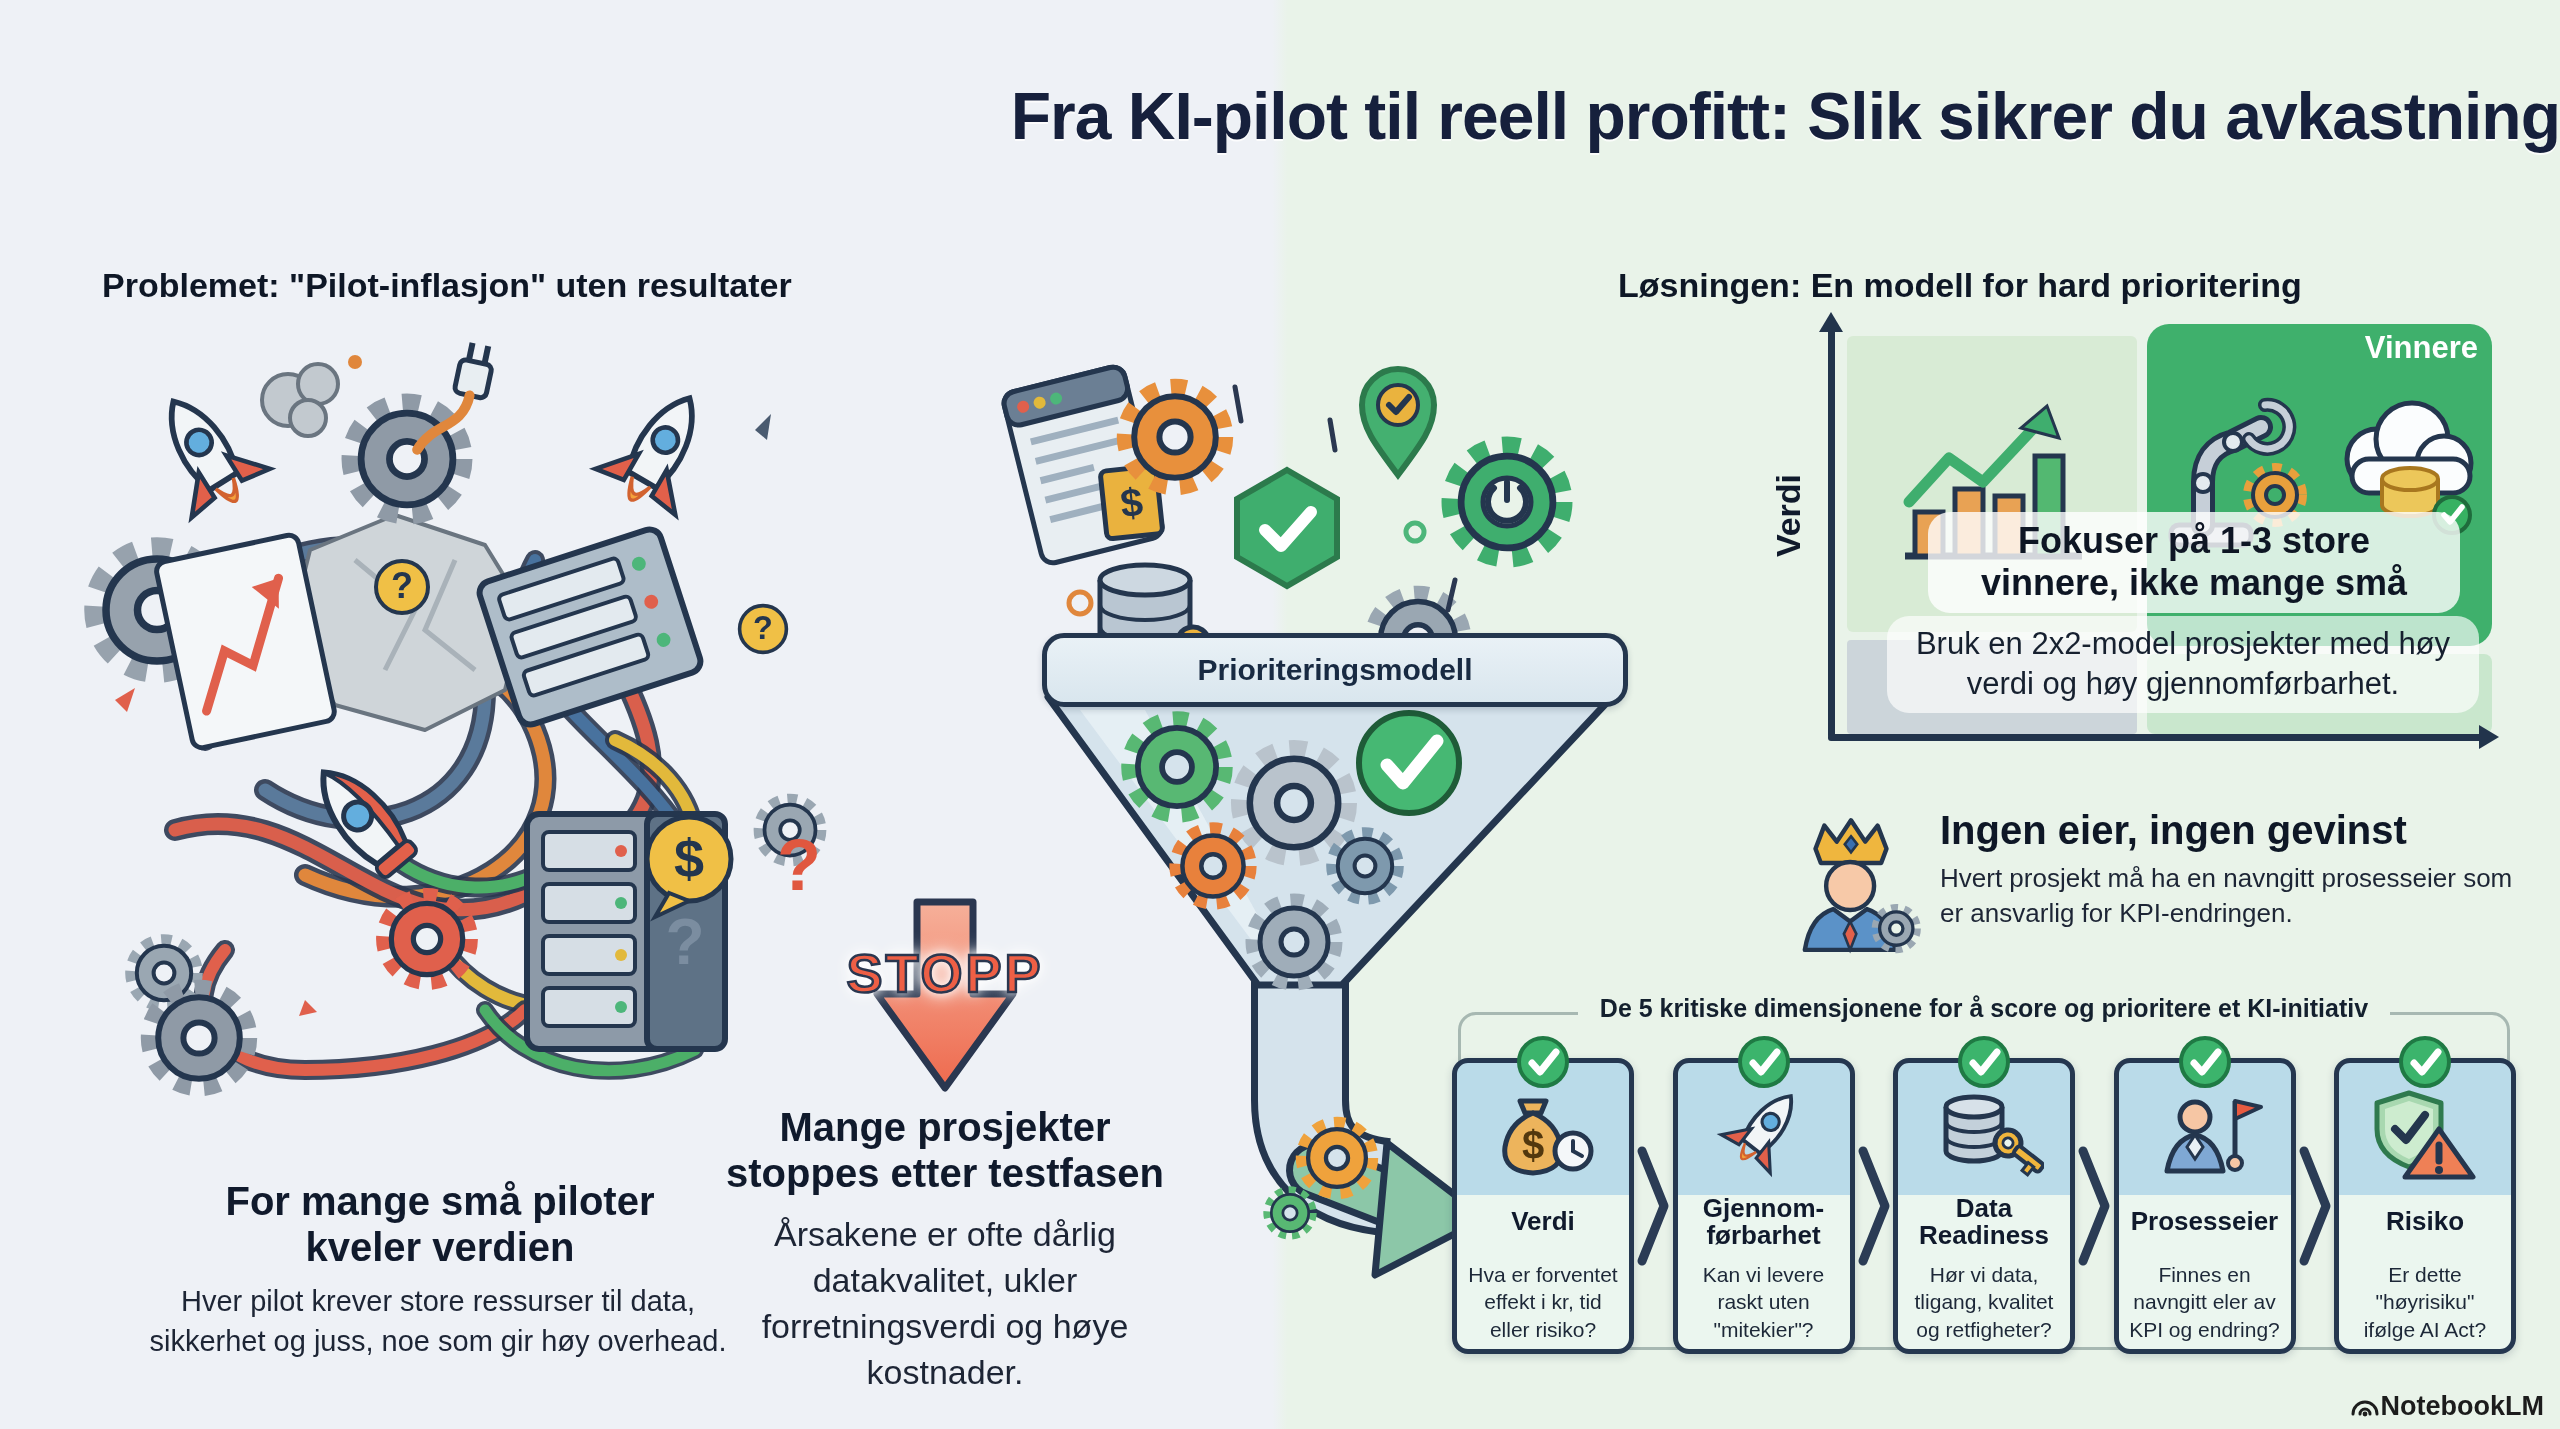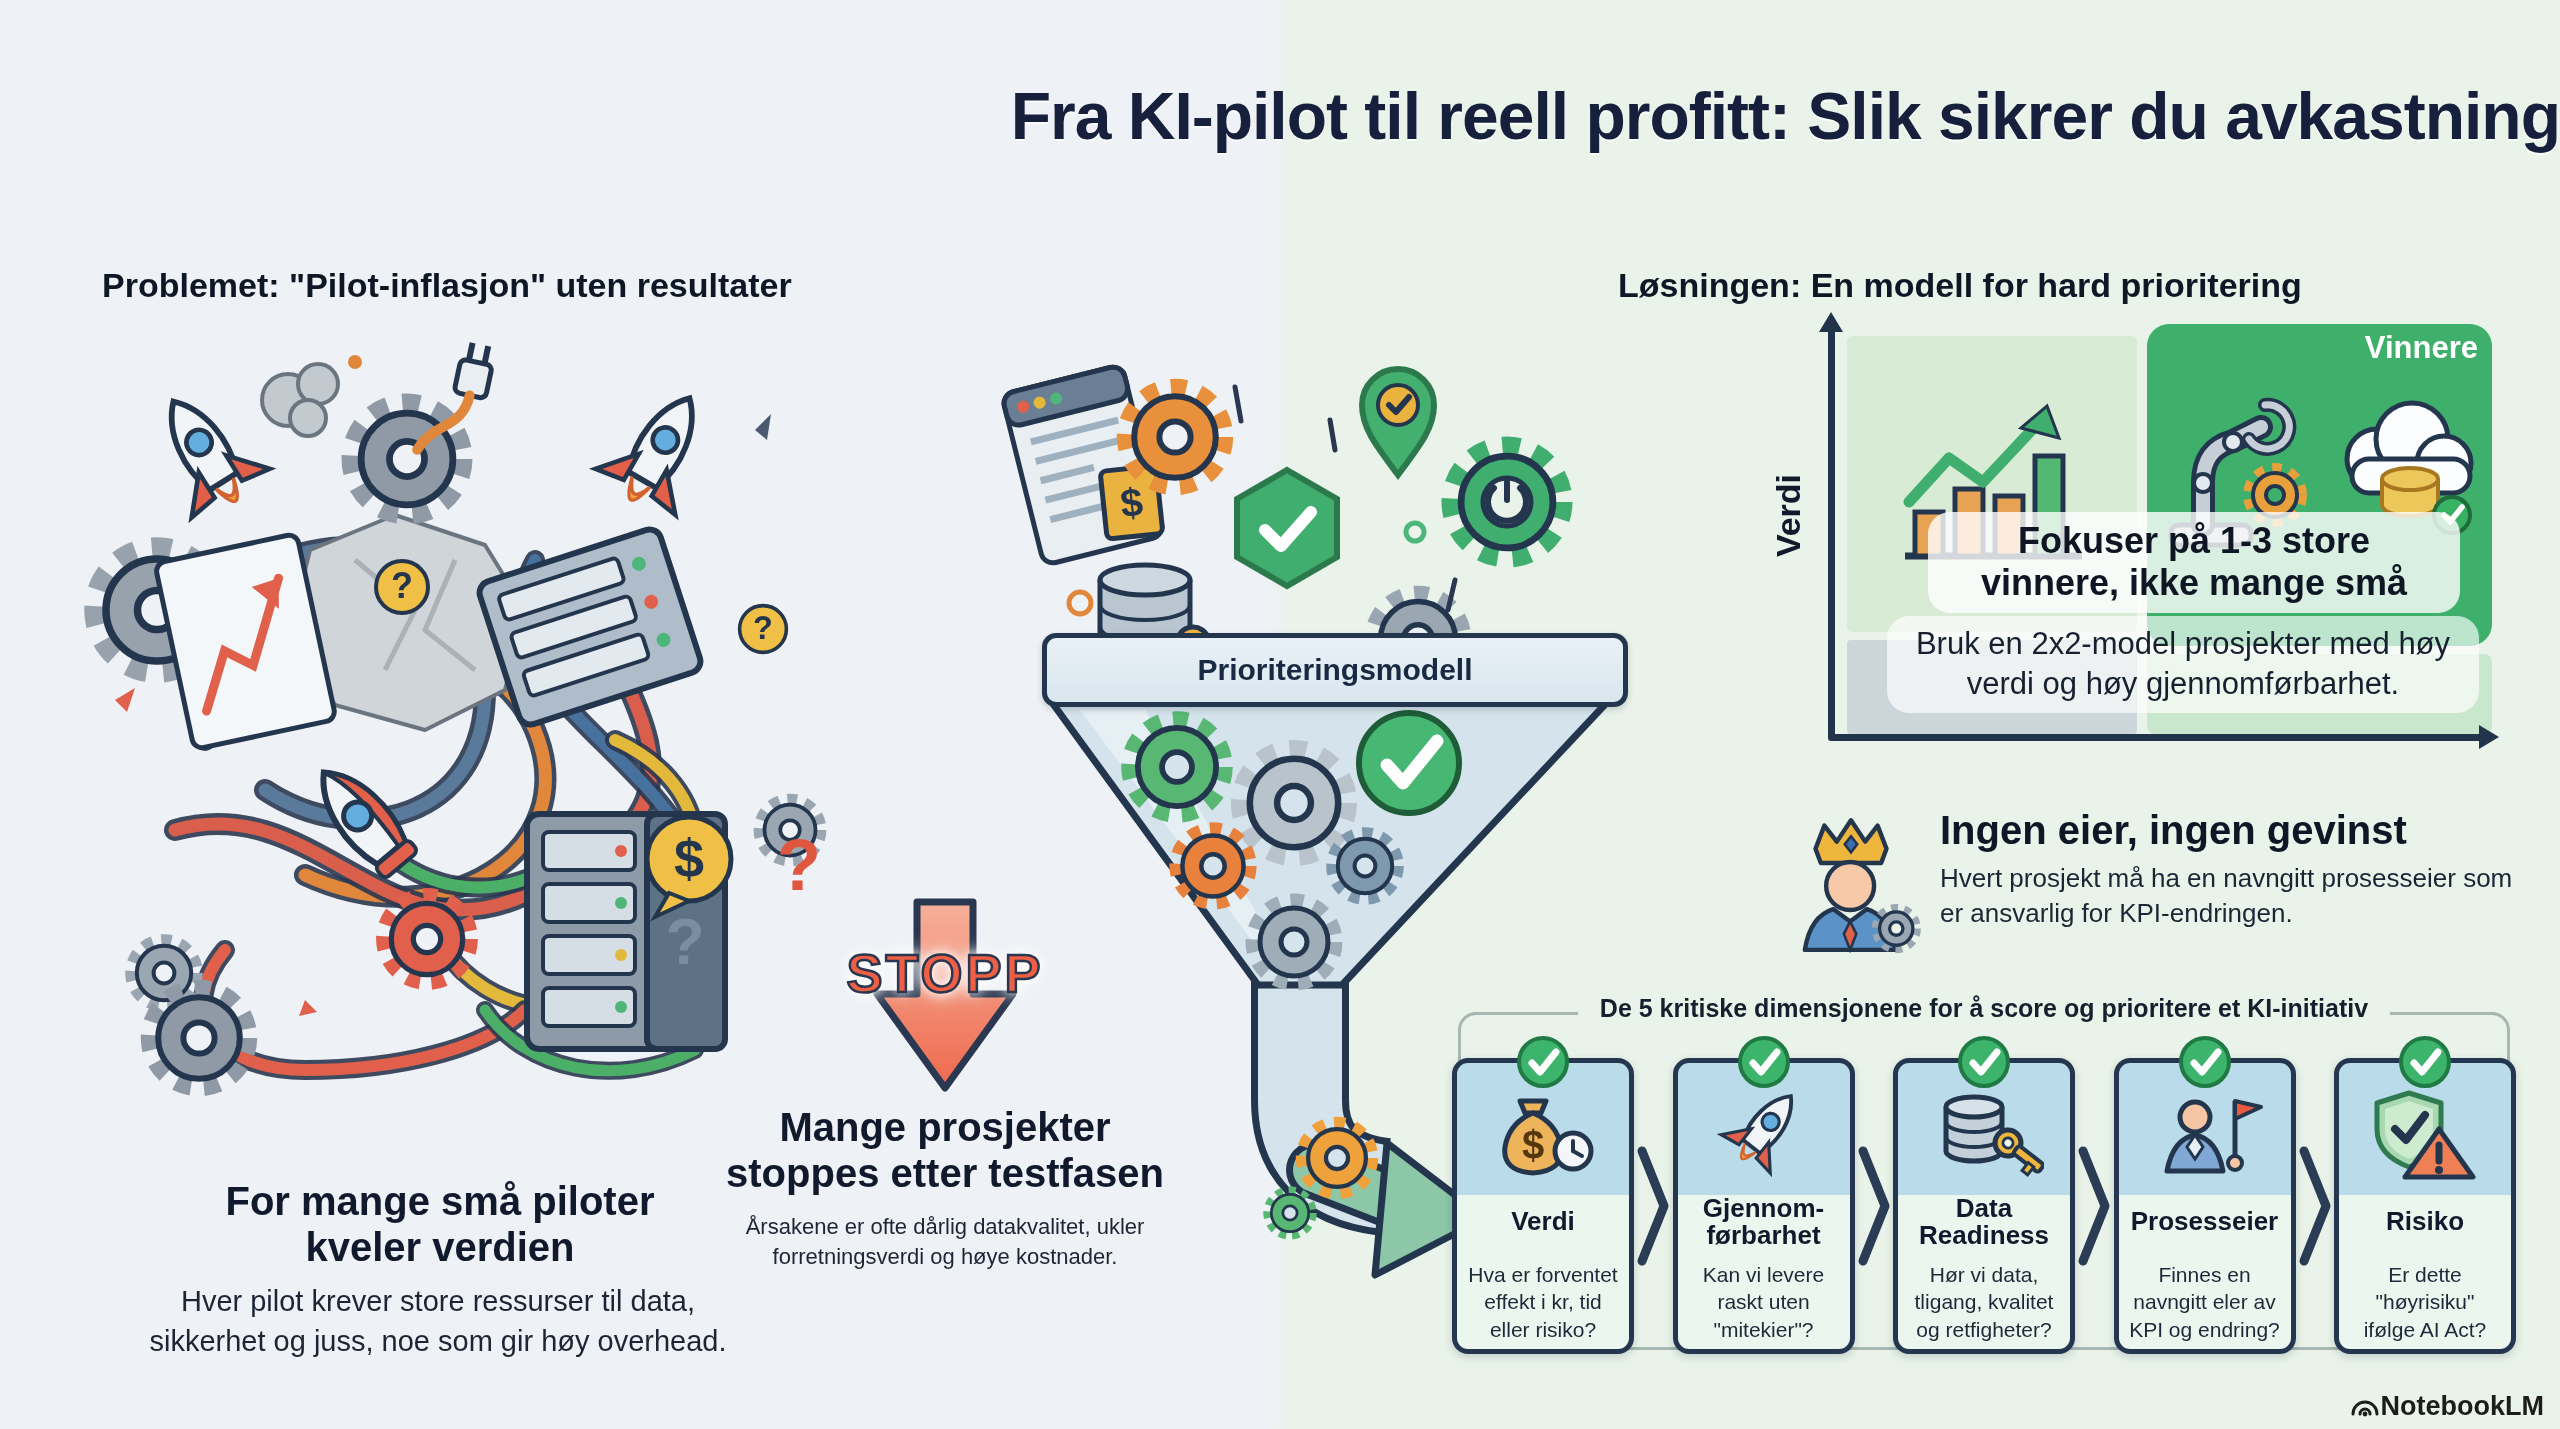--- a/index.html
+++ b/index.html
@@ -30,27 +30,27 @@
   .stop-block{left:710px;top:898px;width:470px;text-align:center;}
   .stop-arrow-wrap{position:relative;height:198px;}
   .stop-arrow-wrap svg{position:absolute;left:50%;top:0;transform:translateX(-50%);}
   .stop-label{
     position:absolute;left:0;right:0;top:44px;
     font-size:54px;font-weight:900;letter-spacing:3px;color:#ee5f45;
     -webkit-text-stroke:2.5px #2a3750;
     text-shadow:0 0 10px #fff,0 0 16px #fff,0 0 22px #fff;
   }
   .stop-sub{margin:8px 0 0;font-size:40px;font-weight:800;line-height:1.15;color:#101a2c;}
-  .stop-body{margin:16px auto 0;width:470px;font-size:22px;line-height:1.35;color:#1d2535;}
+  .stop-body{margin:16px auto 0;width:470px;font-size:34px;line-height:1.35;color:#1d2535;}
 
   
   .funnel-label{
     left:1042px;top:633px;width:576px;height:64px;
     background:linear-gradient(180deg,#e9f1f6,#d9e6ee);
-    border:5px solid #24364e;border-radius:14px;
+    border:5px solid #24364e;border-radius:22px;
     display:flex;align-items:center;justify-content:center;
     font-size:30px;font-weight:800;color:#182a42;z-index:4;
     box-shadow:0 3px 6px rgba(20,40,60,.18);
   }
 
   
   .matrix{left:1795px;top:318px;width:705px;height:478px;}
   .quad{position:absolute;}
   .quad-tl{left:52px;top:18px;width:290px;height:296px;background:#d8ebd5;border-radius:6px;
     display:flex;align-items:center;justify-content:center;}

